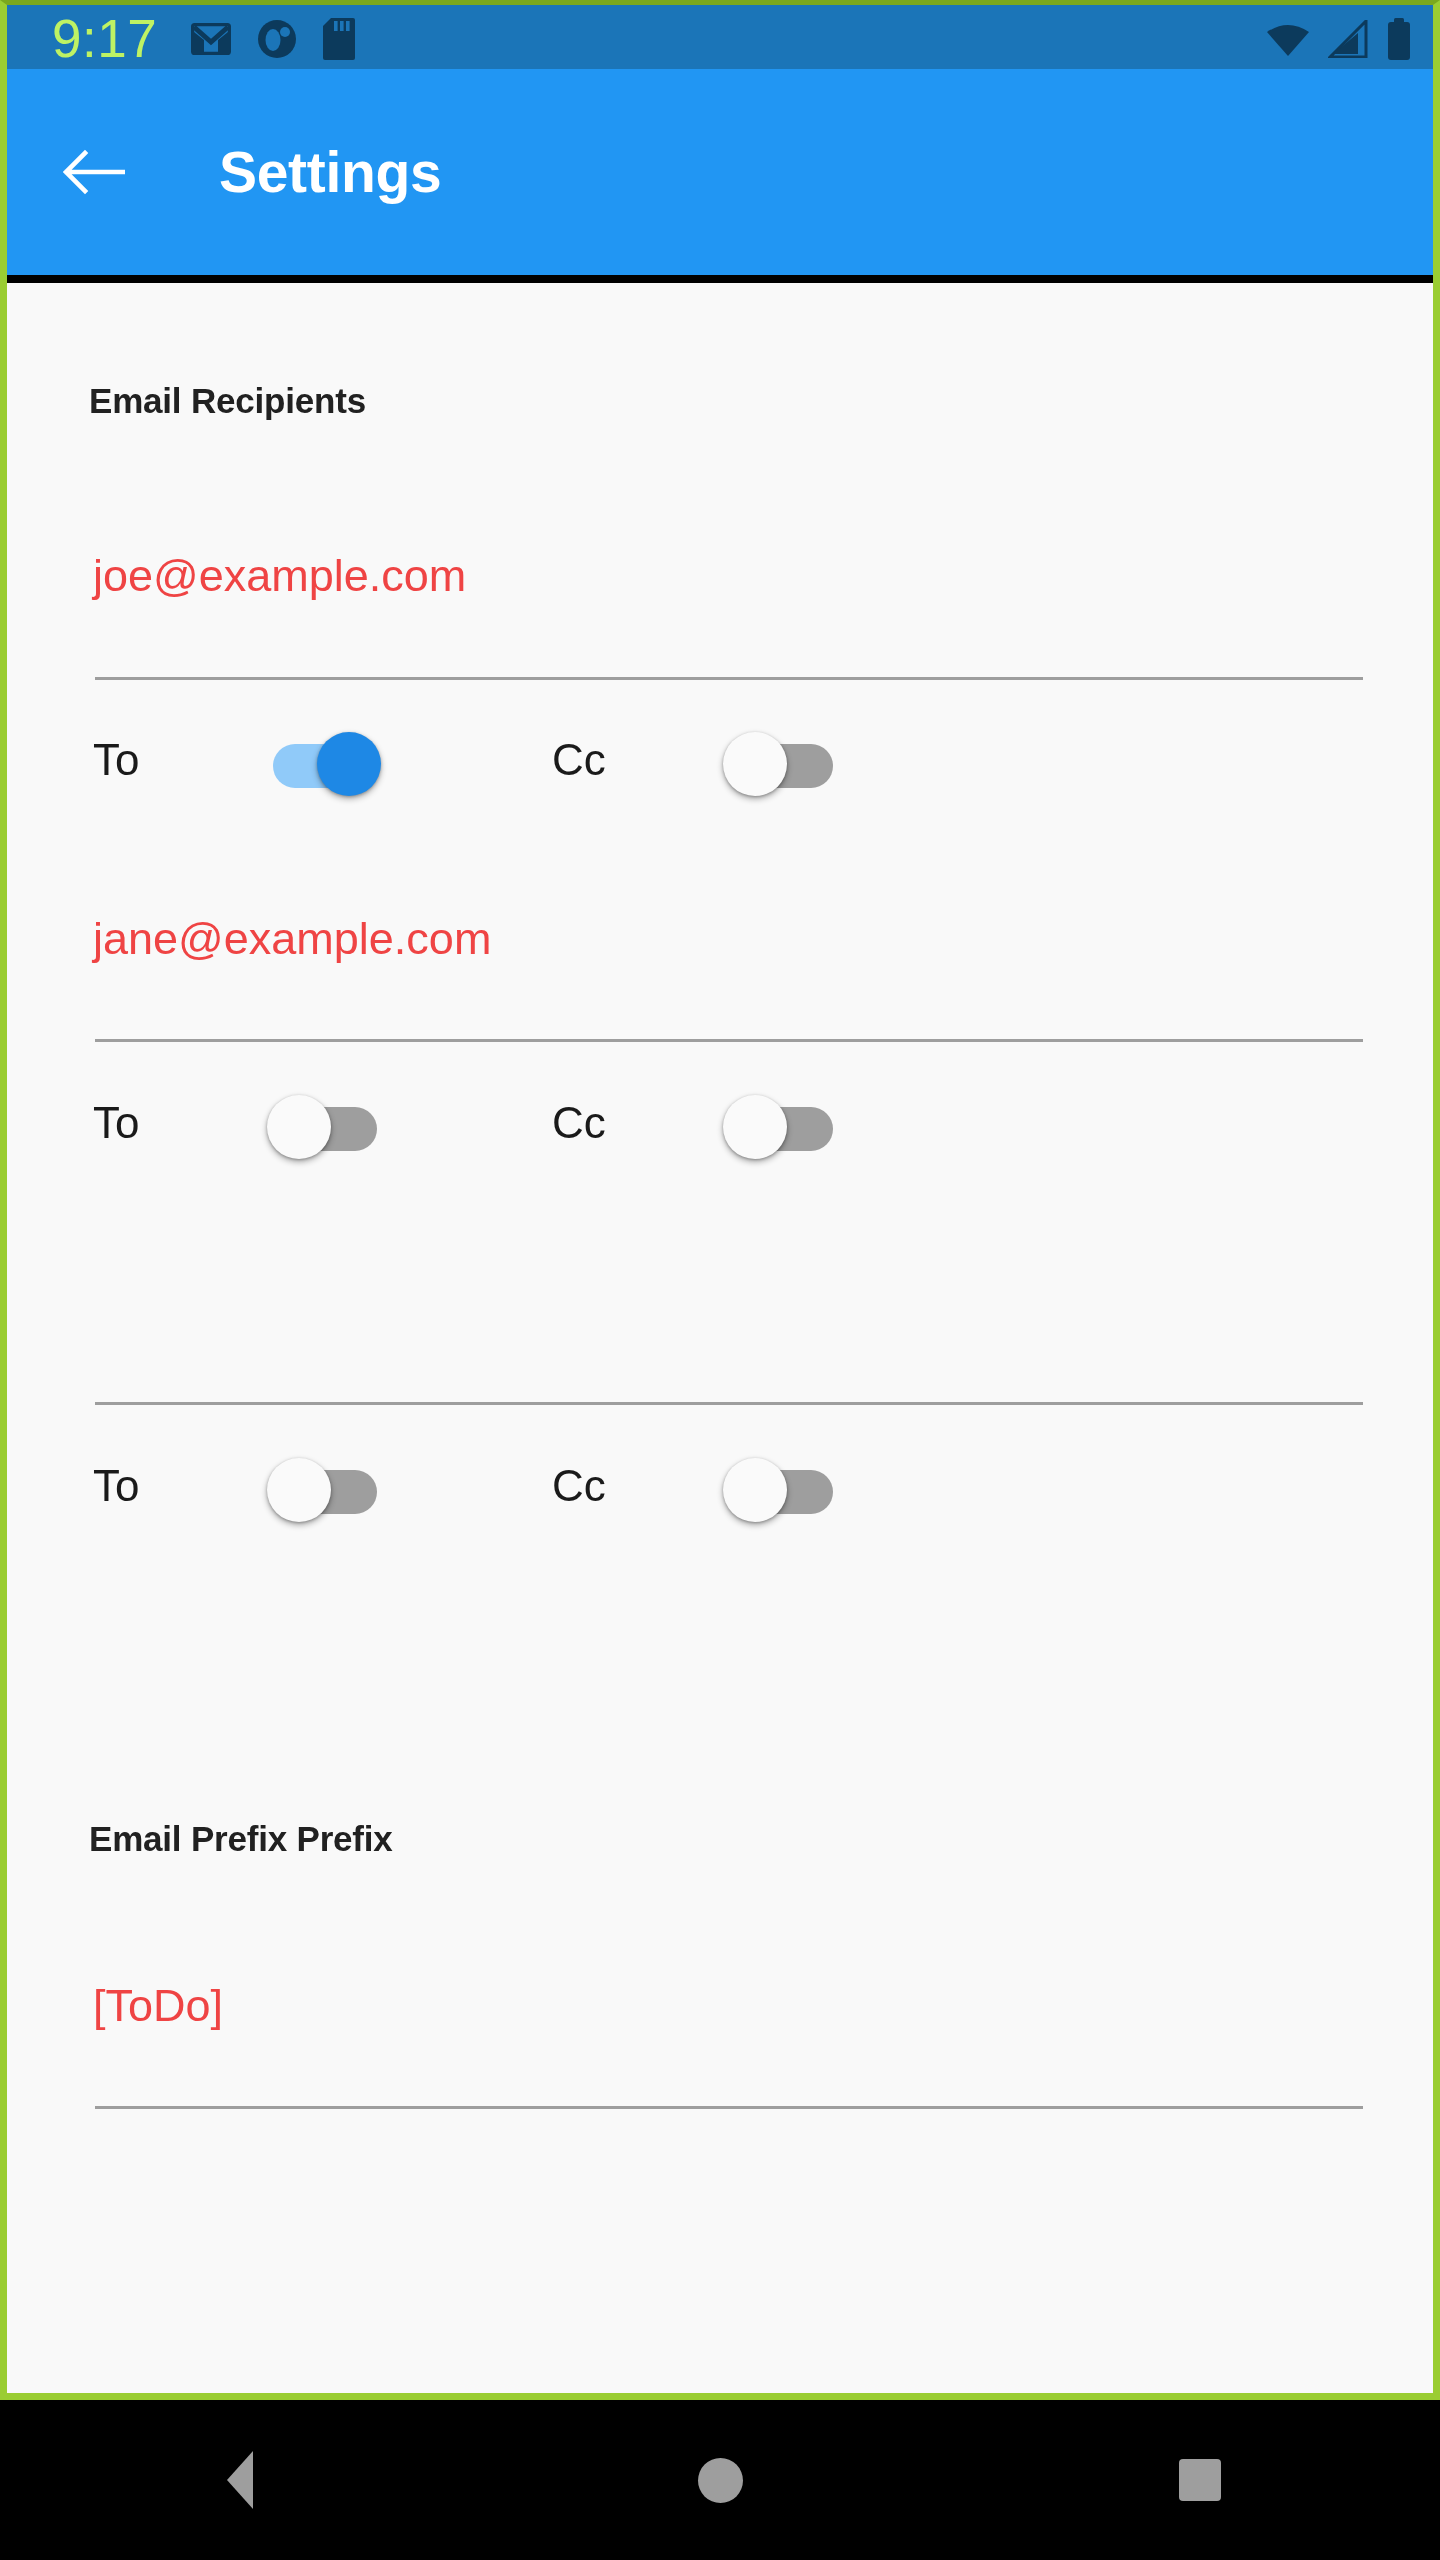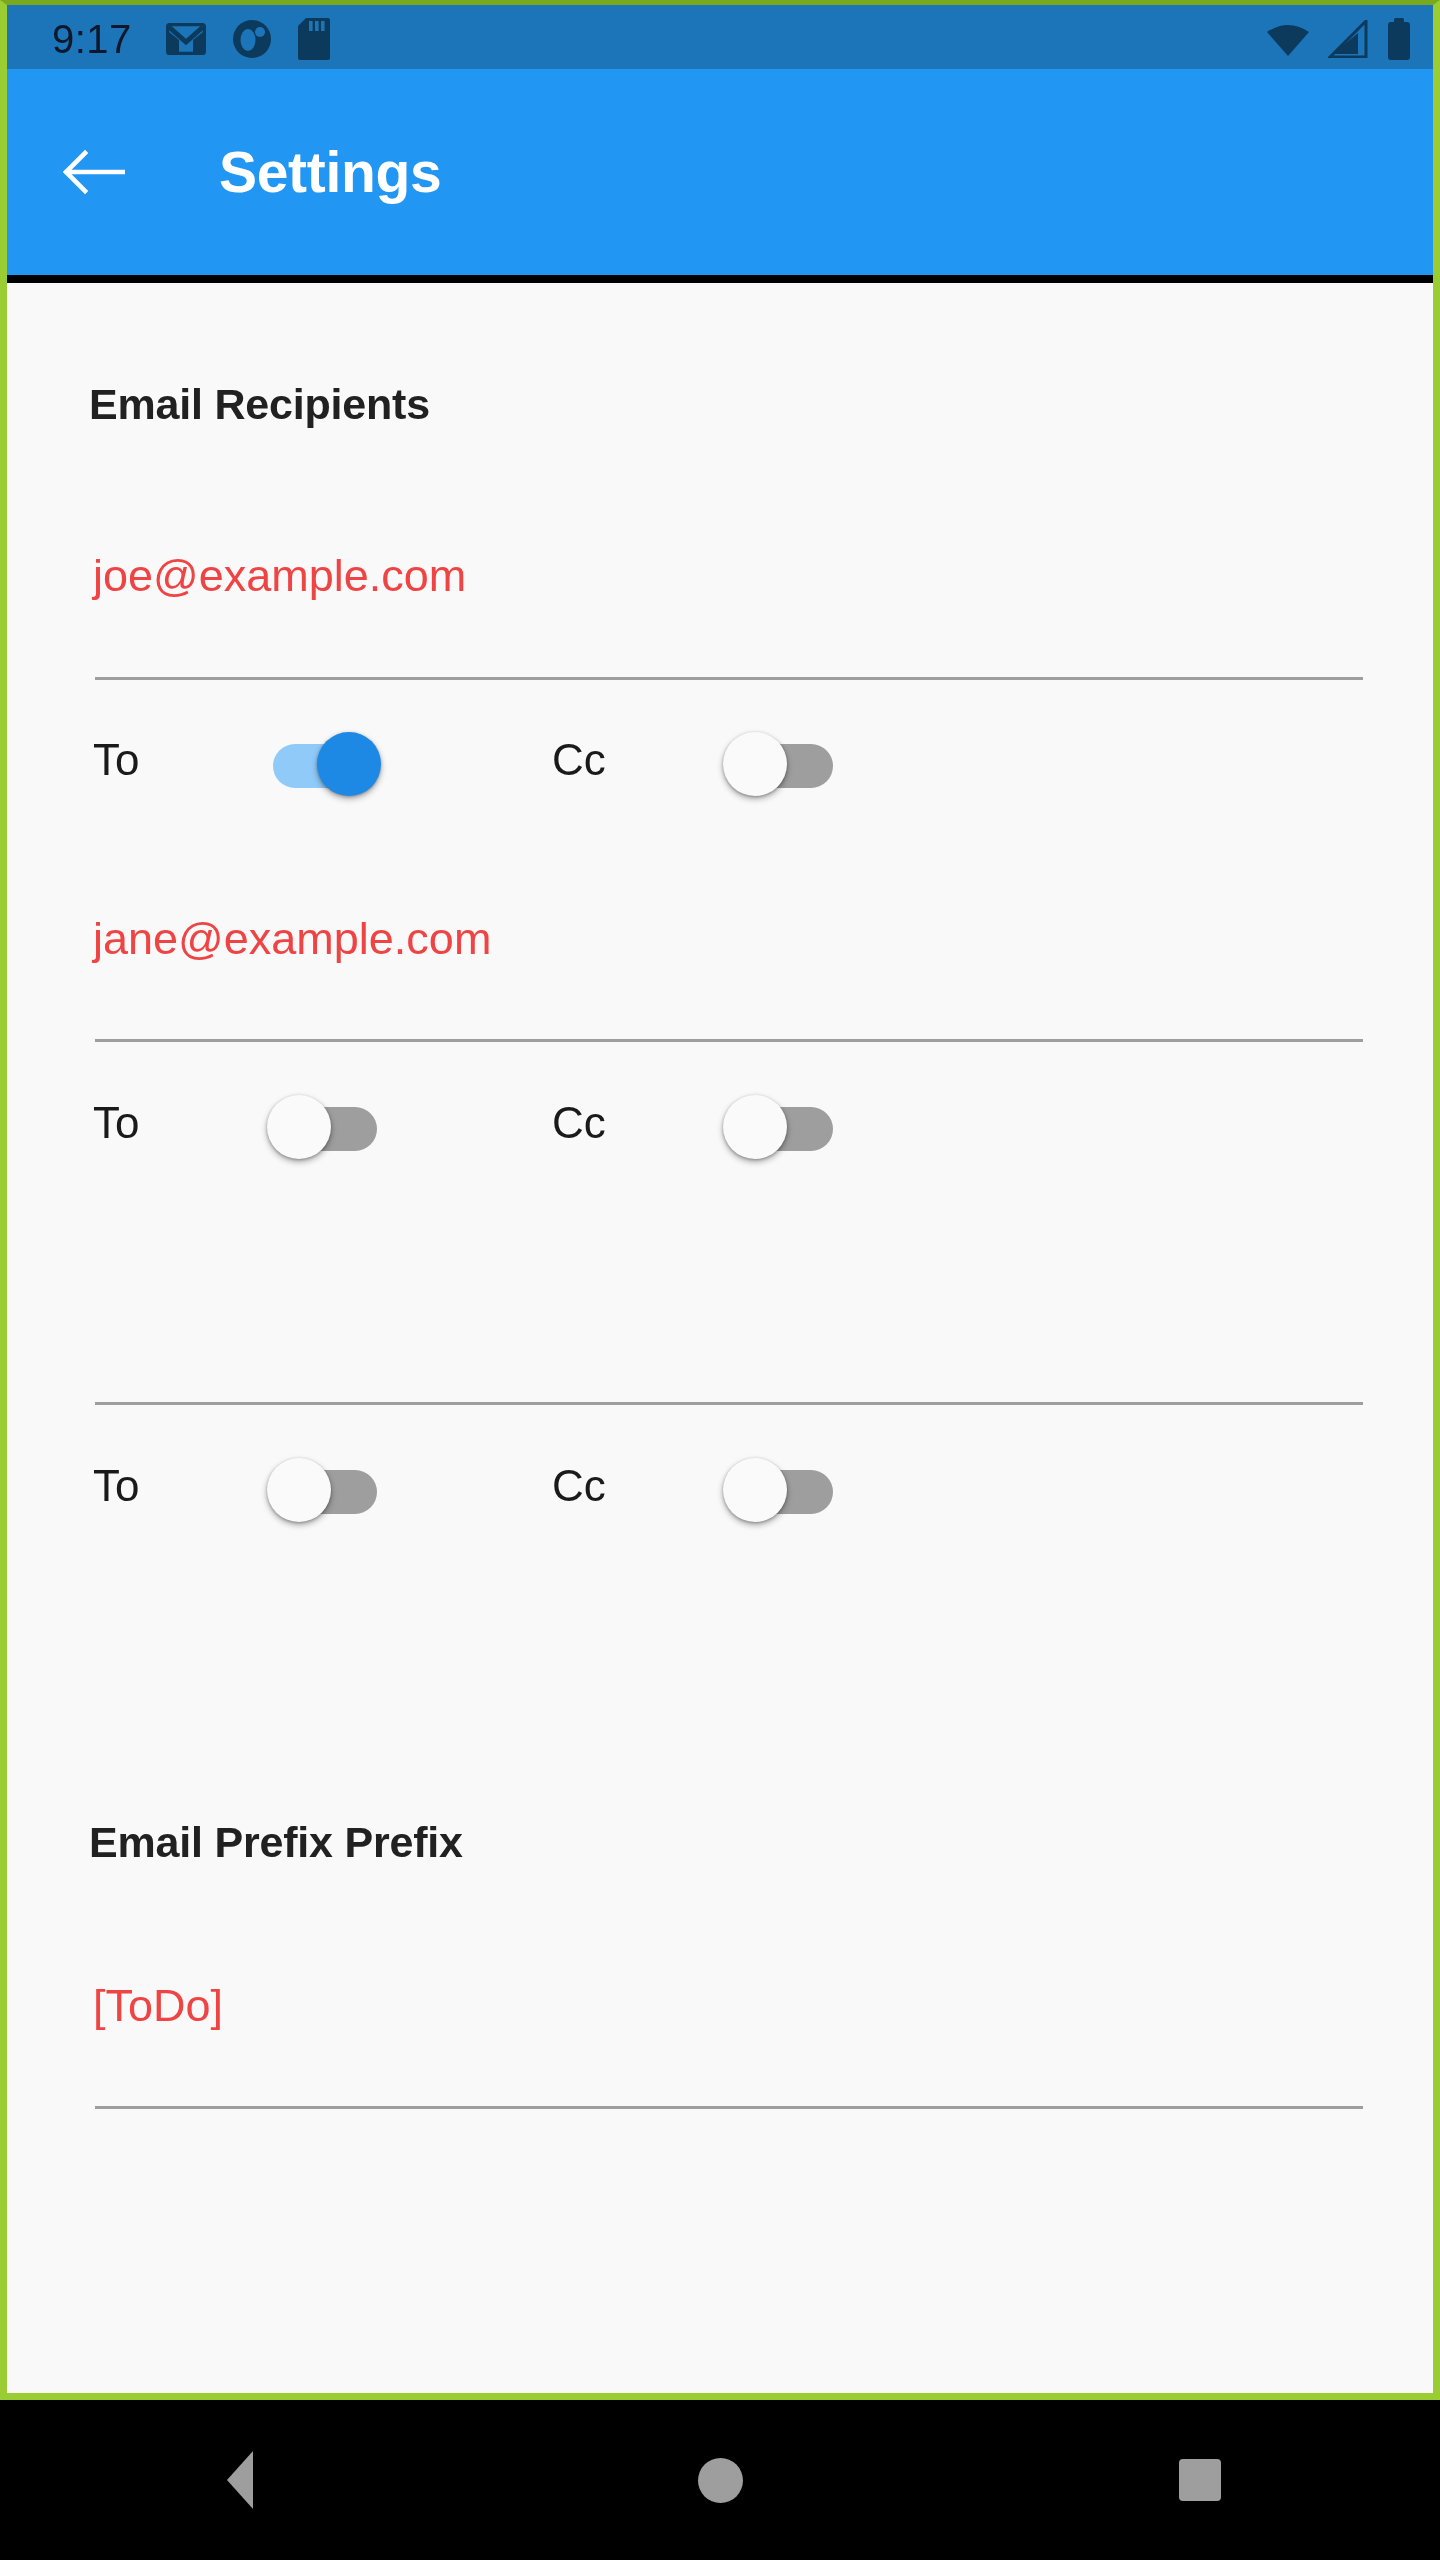--- a/index.html
+++ b/index.html
@@ -39,22 +39,22 @@
     top: 0;
     width: 1440px;
     height: 77px;
     background: #1B75B8;
     display: flex;
     align-items: center;
     padding: 0 28px 0 52px;
     box-sizing: border-box;
   }
   .status-time {
-    color: #0f172a;
-    font-size: 40px;
+    color: #bef264;
+    font-size: 53px;
     letter-spacing: 0.5px;
     line-height: 1;
     font-weight: 400;
   }
   .status-notif {
     display: flex;
     align-items: center;
     gap: 26px;
     margin-left: 34px;
   }
@@ -104,21 +104,21 @@
     width: 1426px;
     height: 2110px;
     background: #F9F9F9;
     box-sizing: border-box;
     overflow: hidden;
   }
   .section-title {
     position: absolute;
     left: 82px;
     color: #212121;
-    font-size: 43px;
+    font-size: 35px;
     font-weight: 700;
     letter-spacing: -0.2px;
     line-height: 1;
     white-space: nowrap;
   }
   .field-text {
     position: absolute;
     left: 86px;
     color: #ef4444;
     font-size: 45px;

